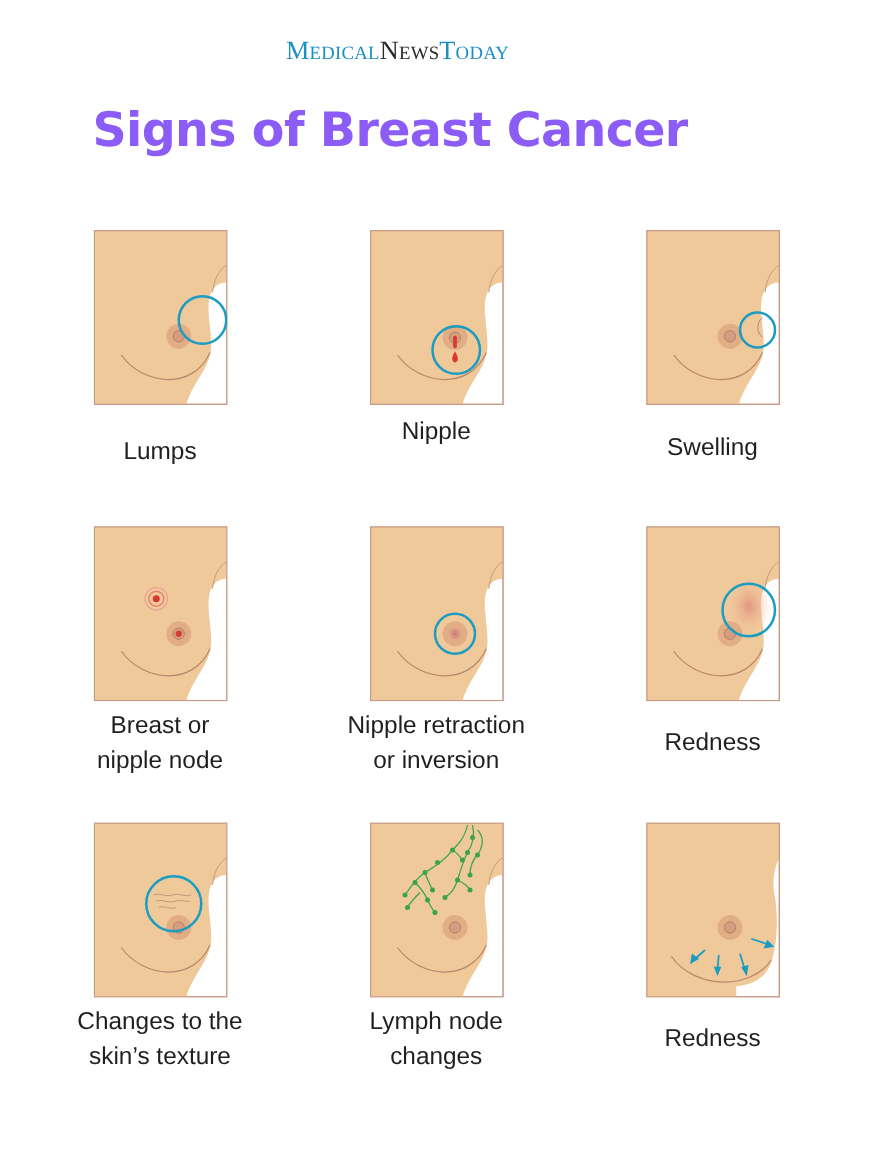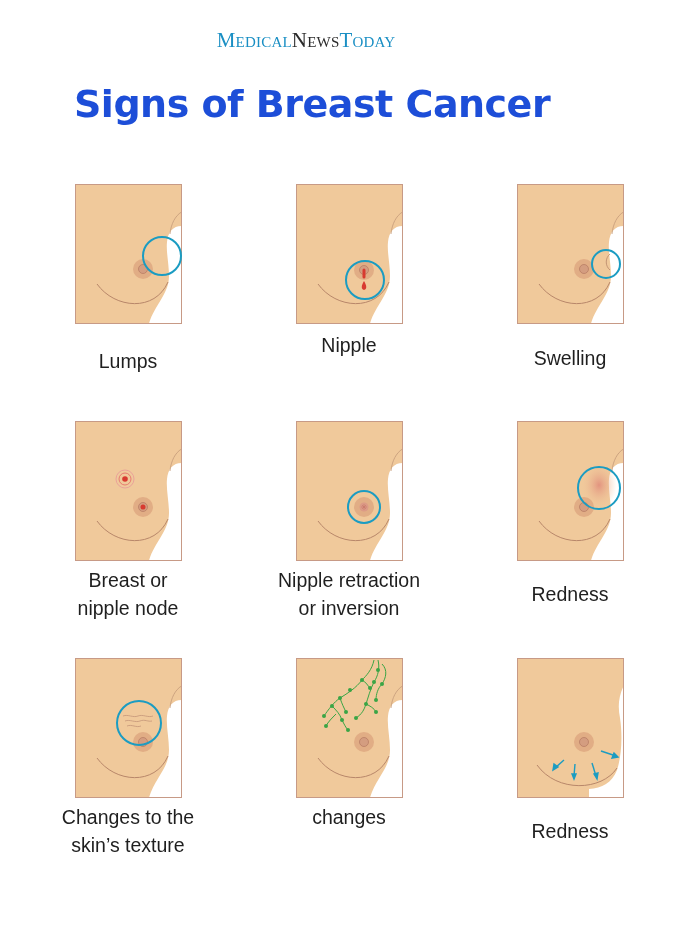--- a/index.html
+++ b/index.html
@@ -1,22 +1,22 @@
 <!DOCTYPE html>
 <html><head>
 <meta charset="utf-8">
 <style>
   html, body { margin:0; padding:0; }
   body { width:700px; height:933px; background:#ffffff; position:relative; overflow:hidden; font-family:"Liberation Sans", sans-serif; }
-  .brand { position:absolute; left:0; width:612px; top:28px; text-align:center; font-family:"Liberation Serif", serif; font-size:19px; letter-spacing:0.2px; }
+  .brand { position:absolute; left:12px; width:612px; top:28px; text-align:center; font-family:"Liberation Serif", serif; font-size:19px; letter-spacing:0.2px; }
   .brand .big { font-size:21px; }
   .brand .sm { font-size:15px; }
   .brand .b1 { color:#1a8fc4; }
   .brand .b2 { color:#2b2b2b; }
-  .title { position:absolute; left:74px; top:82px; font-family:"DejaVu Sans", sans-serif; font-weight:bold; font-size:38px; color:#1d4ed8; letter-spacing:-0.5px; margin:0; }
+  .title { position:absolute; left:74px; top:82px; font-family:"DejaVu Sans", sans-serif; font-weight:bold; font-size:38px; color:#8b5cf6; letter-spacing:-0.5px; margin:0; }
   .panel { position:absolute; width:107px; height:140px; }
   .panel svg { display:block; }
   .label { position:absolute; width:220px; text-align:center; font-family:"Liberation Sans", sans-serif; font-size:19.5px; line-height:28px; color:#1f1f1f; }
 </style>
 </head>
 <body>
 
 <div class="brand">
   <span class="b1 big">M</span><span class="b1 sm">EDICAL</span><span class="b2 big">N</span><span class="b2 sm">EWS</span><span class="b1 big">T</span><span class="b1 sm">ODAY</span>
 </div>
@@ -165,20 +165,21 @@
       <circle cx="80" cy="54" r="2"></circle>
         <circle cx="60" cy="60" r="2"></circle>
         <circle cx="86" cy="26" r="2"></circle>
       <circle cx="80" cy="42" r="2"></circle>
         <circle cx="82" cy="12" r="2"></circle>
     </g>
     <use href="#nippleStd" x="68" y="84"></use>
   </svg>
 </div>
 <div class="label" style="left:239px; top:803px;">
+  <div>Lymph node</div>
   <div>changes</div>
 </div>
 
 <div class="panel" style="left:517px; top:658px;">
   <svg width="107" height="140" viewBox="0 0 107 140">
     <rect x="0.5" y="0.5" width="106" height="139" fill="#ffffff" stroke="#c79a86" stroke-width="1"></rect>
     <path d="M0.5,0.5 H106.5 V28 C101,40 101,50 103,60 C106,80 104,100 100,112 C95,125 85,130 72,131 V139.5 H0.5 Z" fill="#f0c99b"></path>
     <path d="M20,107 C40,135 85,133 100,110" fill="none" stroke="#b8876a" stroke-width="1"></path>
     <rect x="0.5" y="0.5" width="106" height="139" fill="none" stroke="#c79a86" stroke-width="1"></rect>
     <use href="#nippleStd" x="67" y="84"></use>

